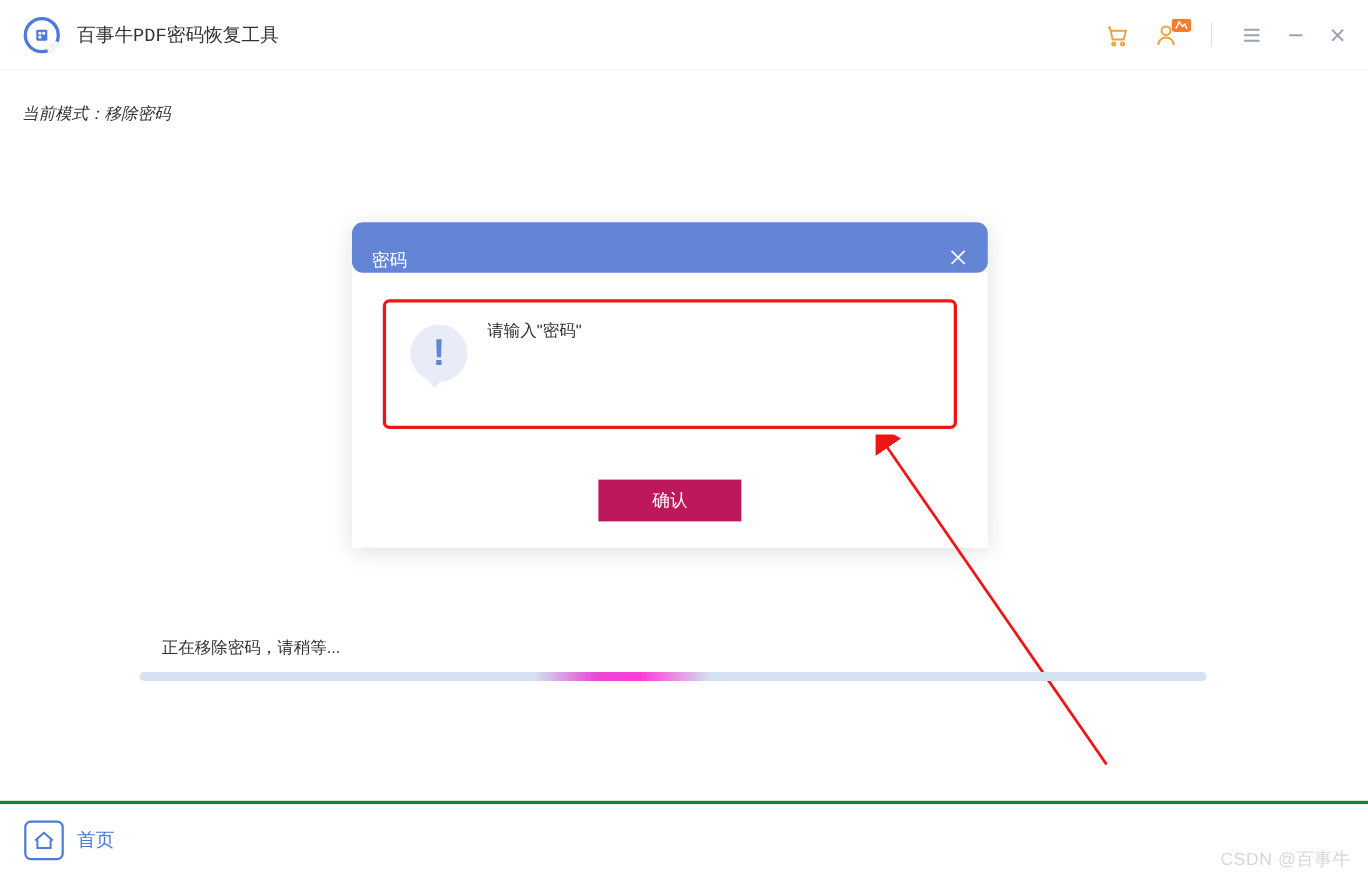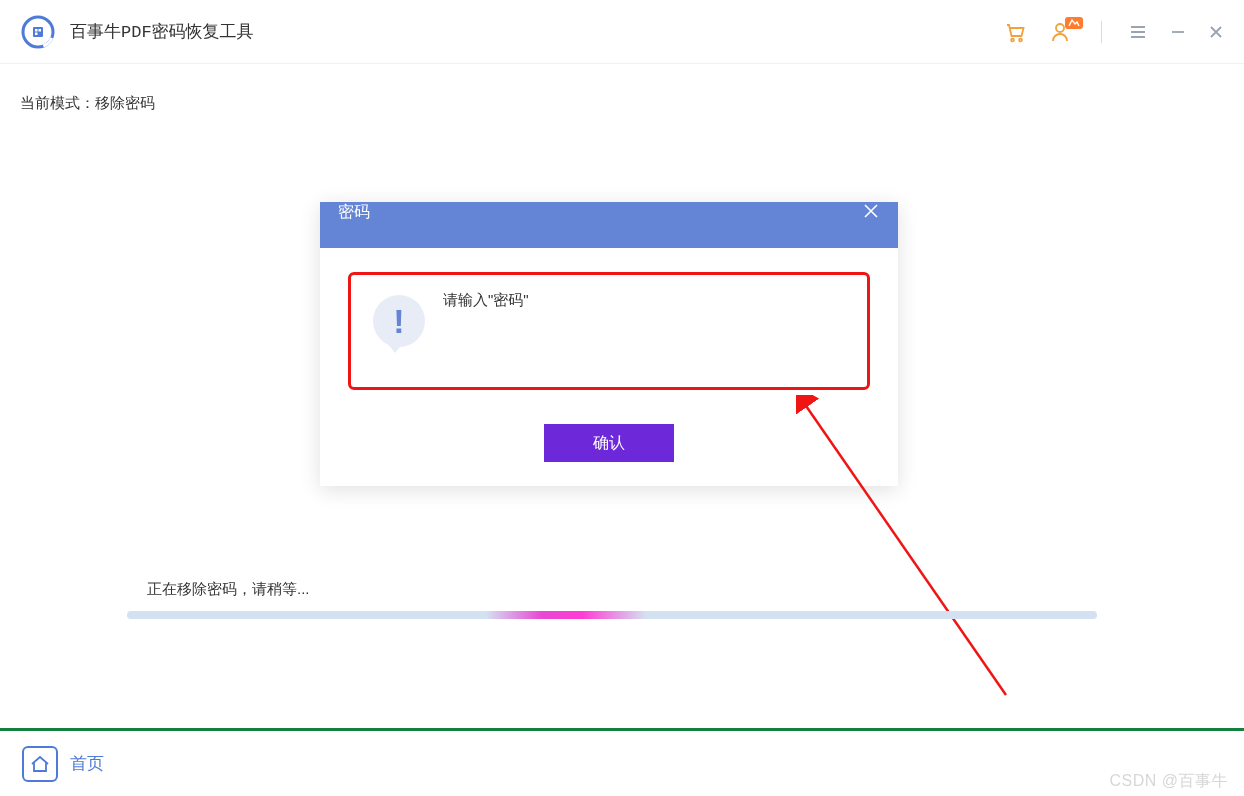--- a/index.html
+++ b/index.html
@@ -8,40 +8,40 @@
     
     .header { height: 64px; display: flex; align-items: center; padding: 0 20px; border-bottom: 1px solid #eef1f5; }
     .logo { width: 36px; height: 36px; margin-right: 14px; display: flex; align-items: center; justify-content: center; }
     .app-title { font-size: 17px; color: #333; font-weight: 500; font-family: Liberation Mono, monospace; }
     .header-spacer { flex: 1; }
     .header-icons { display: flex; align-items: center; gap: 22px; }
     .header-divider { width: 1px; height: 22px; background: #d8dde4; margin: 0 4px; }
     .hicon { cursor: pointer; display: flex; align-items: center; justify-content: center; position: relative; }
 
     
-    .body-area { padding: 30px 20px 0 20px; }
+    .body-area { padding: 30px 20px 0 20px; font-style: italic; }
     .mode-line { font-size: 15px; color: #333; }
     .main-title { text-align: center; font-size: 24px; color: #333; margin-top: 20px; }
 
     
     .dialog { position: absolute; left: 320px; top: 202px; width: 578px; background: #fff; box-shadow: 0 4px 20px rgba(0,0,0,.12); }
-    .dialog-header { height: 46px; background: #6485d6; display: flex; align-items: flex-start; padding: 0 18px; color: #fff; font-size: 16px; }
+    .dialog-header { height: 46px; background: #6485d6; display: flex; align-items: flex-end; padding: 0 18px; color: #fff; font-size: 16px; border-radius: 10px; }
     .dialog-close { margin-left: auto; cursor: pointer; }
     .dialog-body { padding: 24px 28px 24px 28px; }
     .highlight-box { border: 3px solid #ef1515; border-radius: 6px; padding: 16px 22px 40px 22px; position: relative; display: flex; gap: 18px; align-items: flex-start; }
     .info-bubble { width: 52px; height: 52px; border-radius: 50%; background: #e7ecf6; display: flex; align-items: center; justify-content: center; flex-shrink: 0; margin-top: 4px; position: relative; }
     .info-bubble::after { content:""; position:absolute; bottom:-6px; left:14px; width:0; height:0; border-left:8px solid transparent; border-right:8px solid transparent; border-top:10px solid #e7ecf6; }
     .info-bubble span { color: #6485d6; font-size: 34px; font-weight: bold; line-height: 1; }
     .prompt-text { font-size: 15px; color: #333; margin-bottom: 18px; }
     .pw-row { display: flex; align-items: center; gap: 8px; }
     .pw-label { font-size: 15px; color: #333; }
     .pw-input { width: 250px; height: 34px; border: 1px solid #cdd4df; padding: 0 8px; font-size: 14px; }
     .dialog-buttons { display: flex; justify-content: center; gap: 22px; margin-top: 34px; }
     .btn { width: 130px; height: 38px; font-size: 16px; cursor: pointer; display: flex; align-items: center; justify-content: center; }
-    .btn-primary { background: #6d28d9; color: #fff; border: none; }
+    .btn-primary { background: #be185d; color: #fff; border: none; margin-top: 12px; }
     .btn-secondary { background: #fff; color: #5b7fd1; border: 1px solid #5b7fd1; }
 
     
     .arrow-svg { position: absolute; left: 796px; top: 395px; pointer-events: none; }
 
     
     .progress-area { position: absolute; left: 127px; top: 580px; width: 970px; }
     .progress-text { font-size: 15px; color: #333; margin-bottom: 12px; margin-left: 20px; }
     .progress-bar { height: 8px; background: #d3e1f1; border-radius: 4px; position: relative; overflow: hidden; }
     .progress-spot { position: absolute; left: 37%; top: 0; height: 100%; width: 160px; border-radius: 4px; background: linear-gradient(90deg, #d3e1f1 0%, #e848d4 35%, #ff3bd5 60%, #d3e1f1 100%); }

